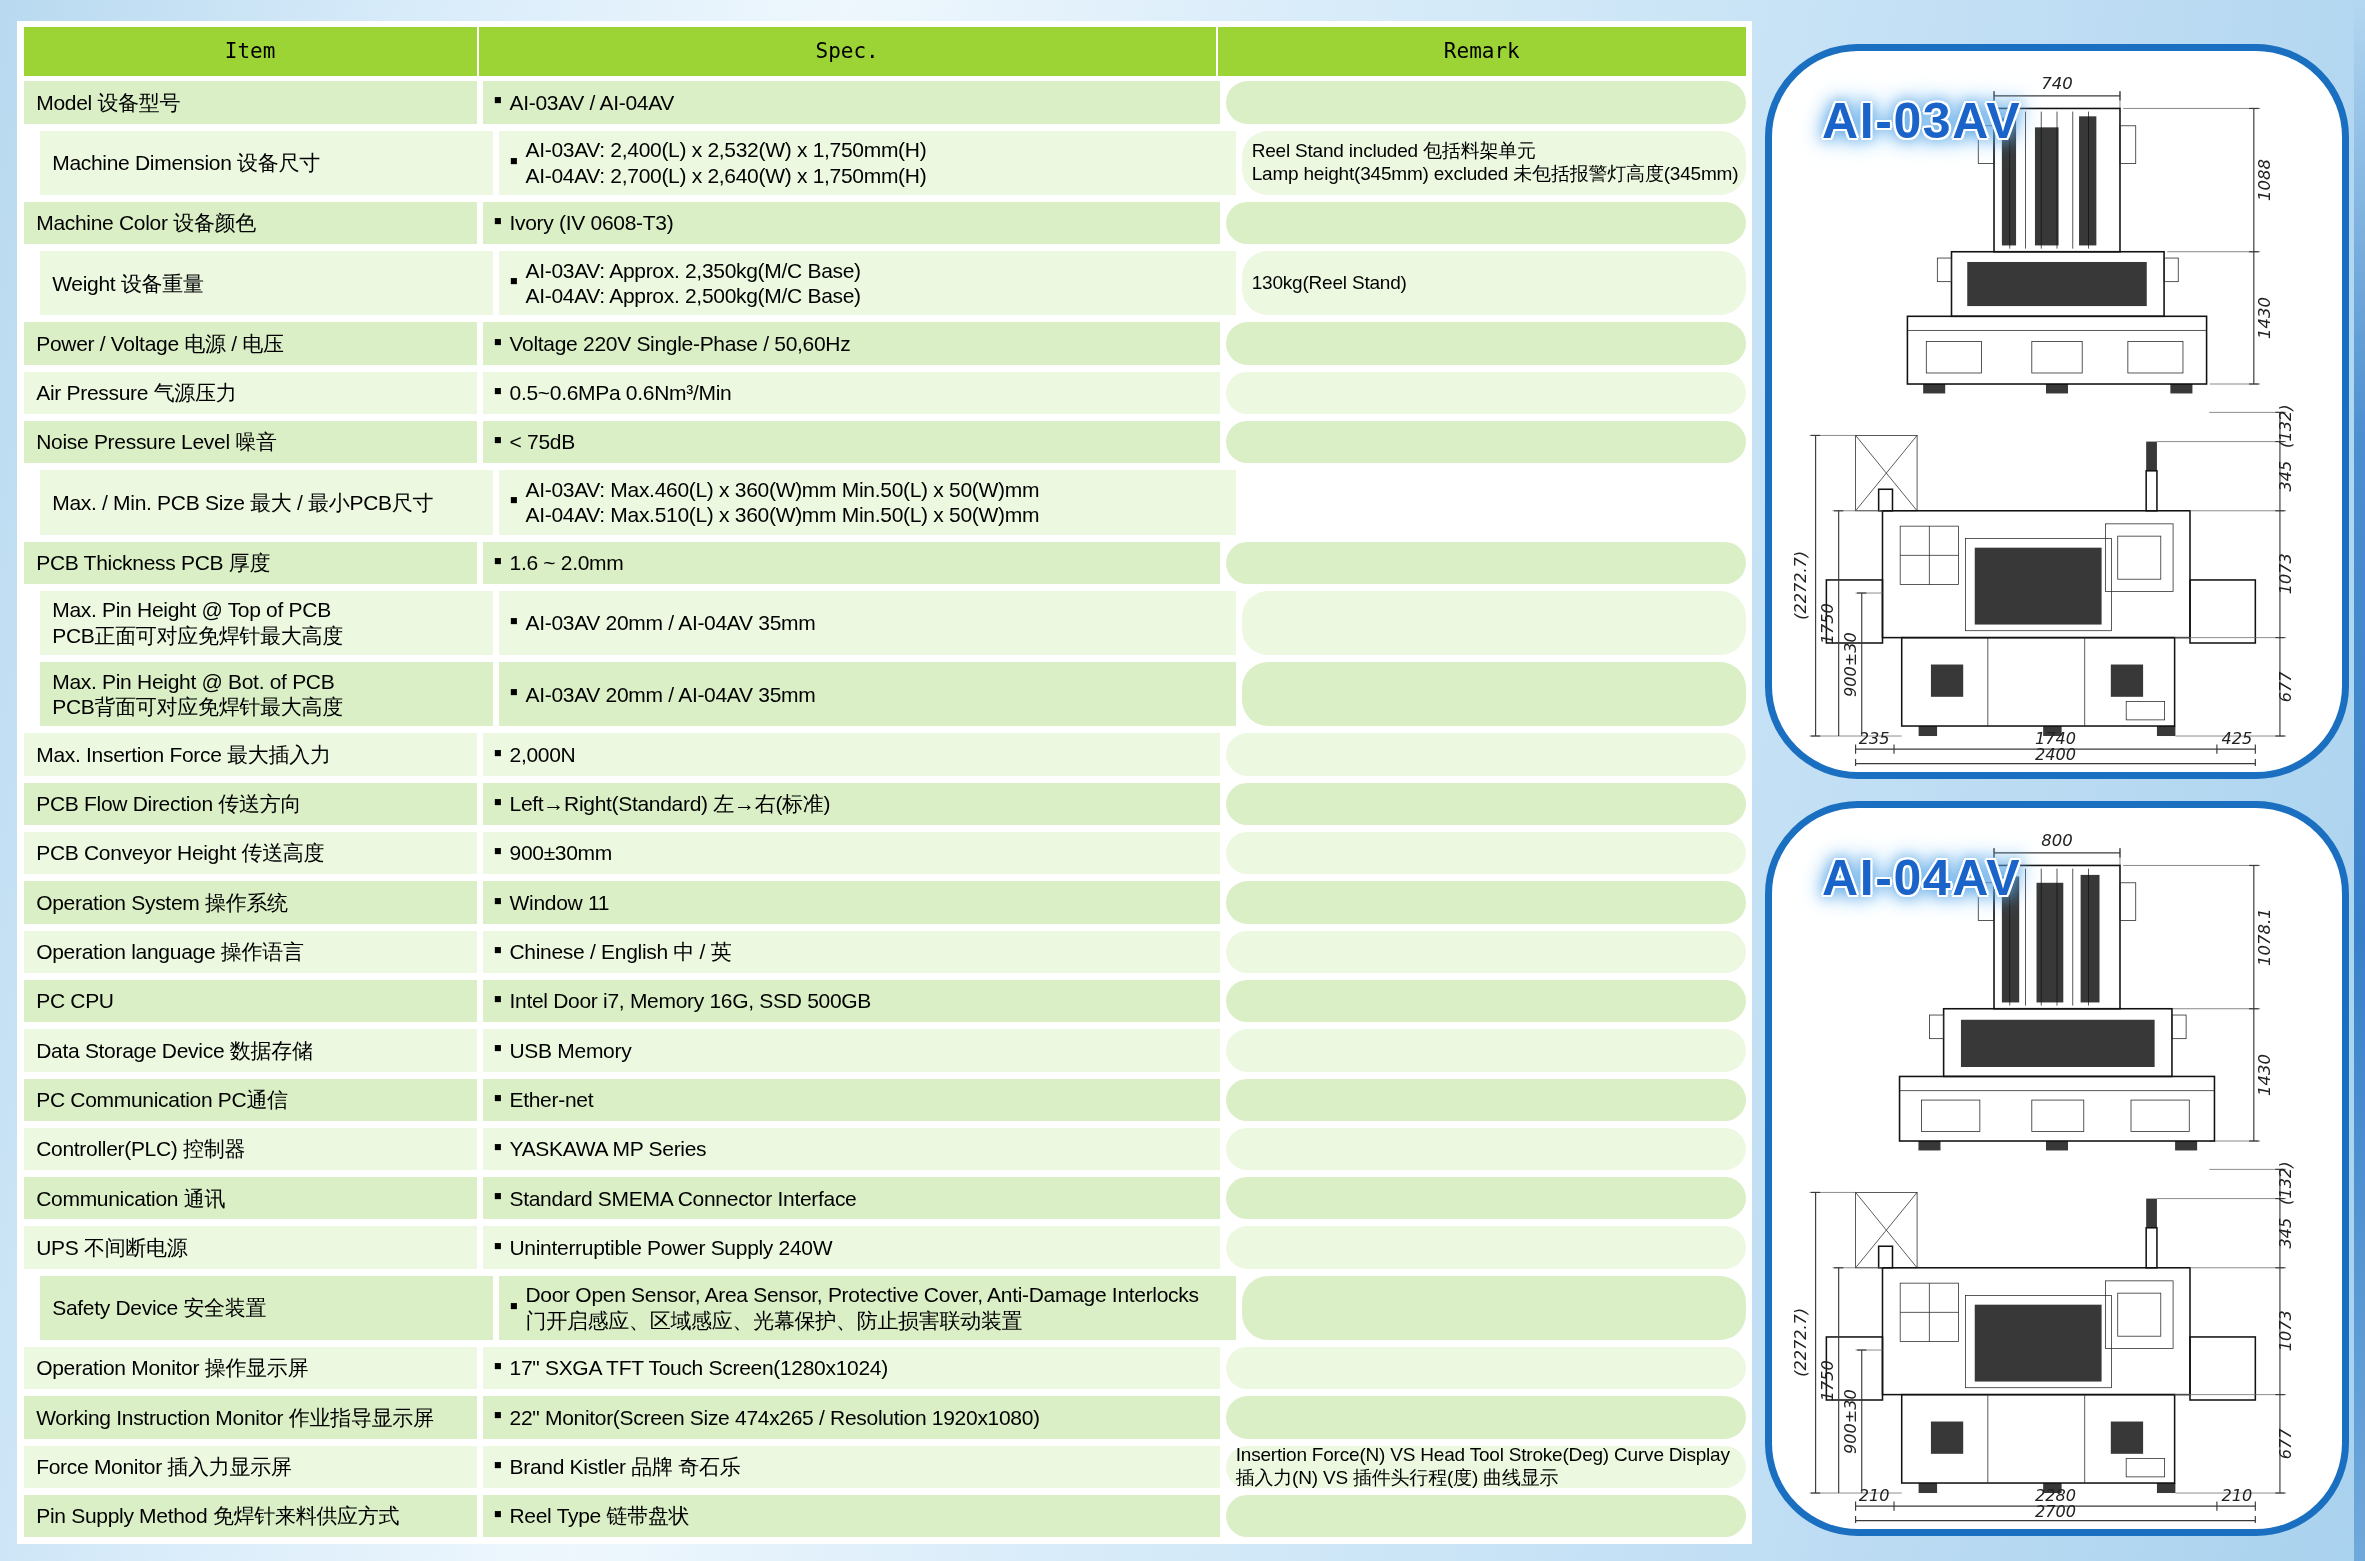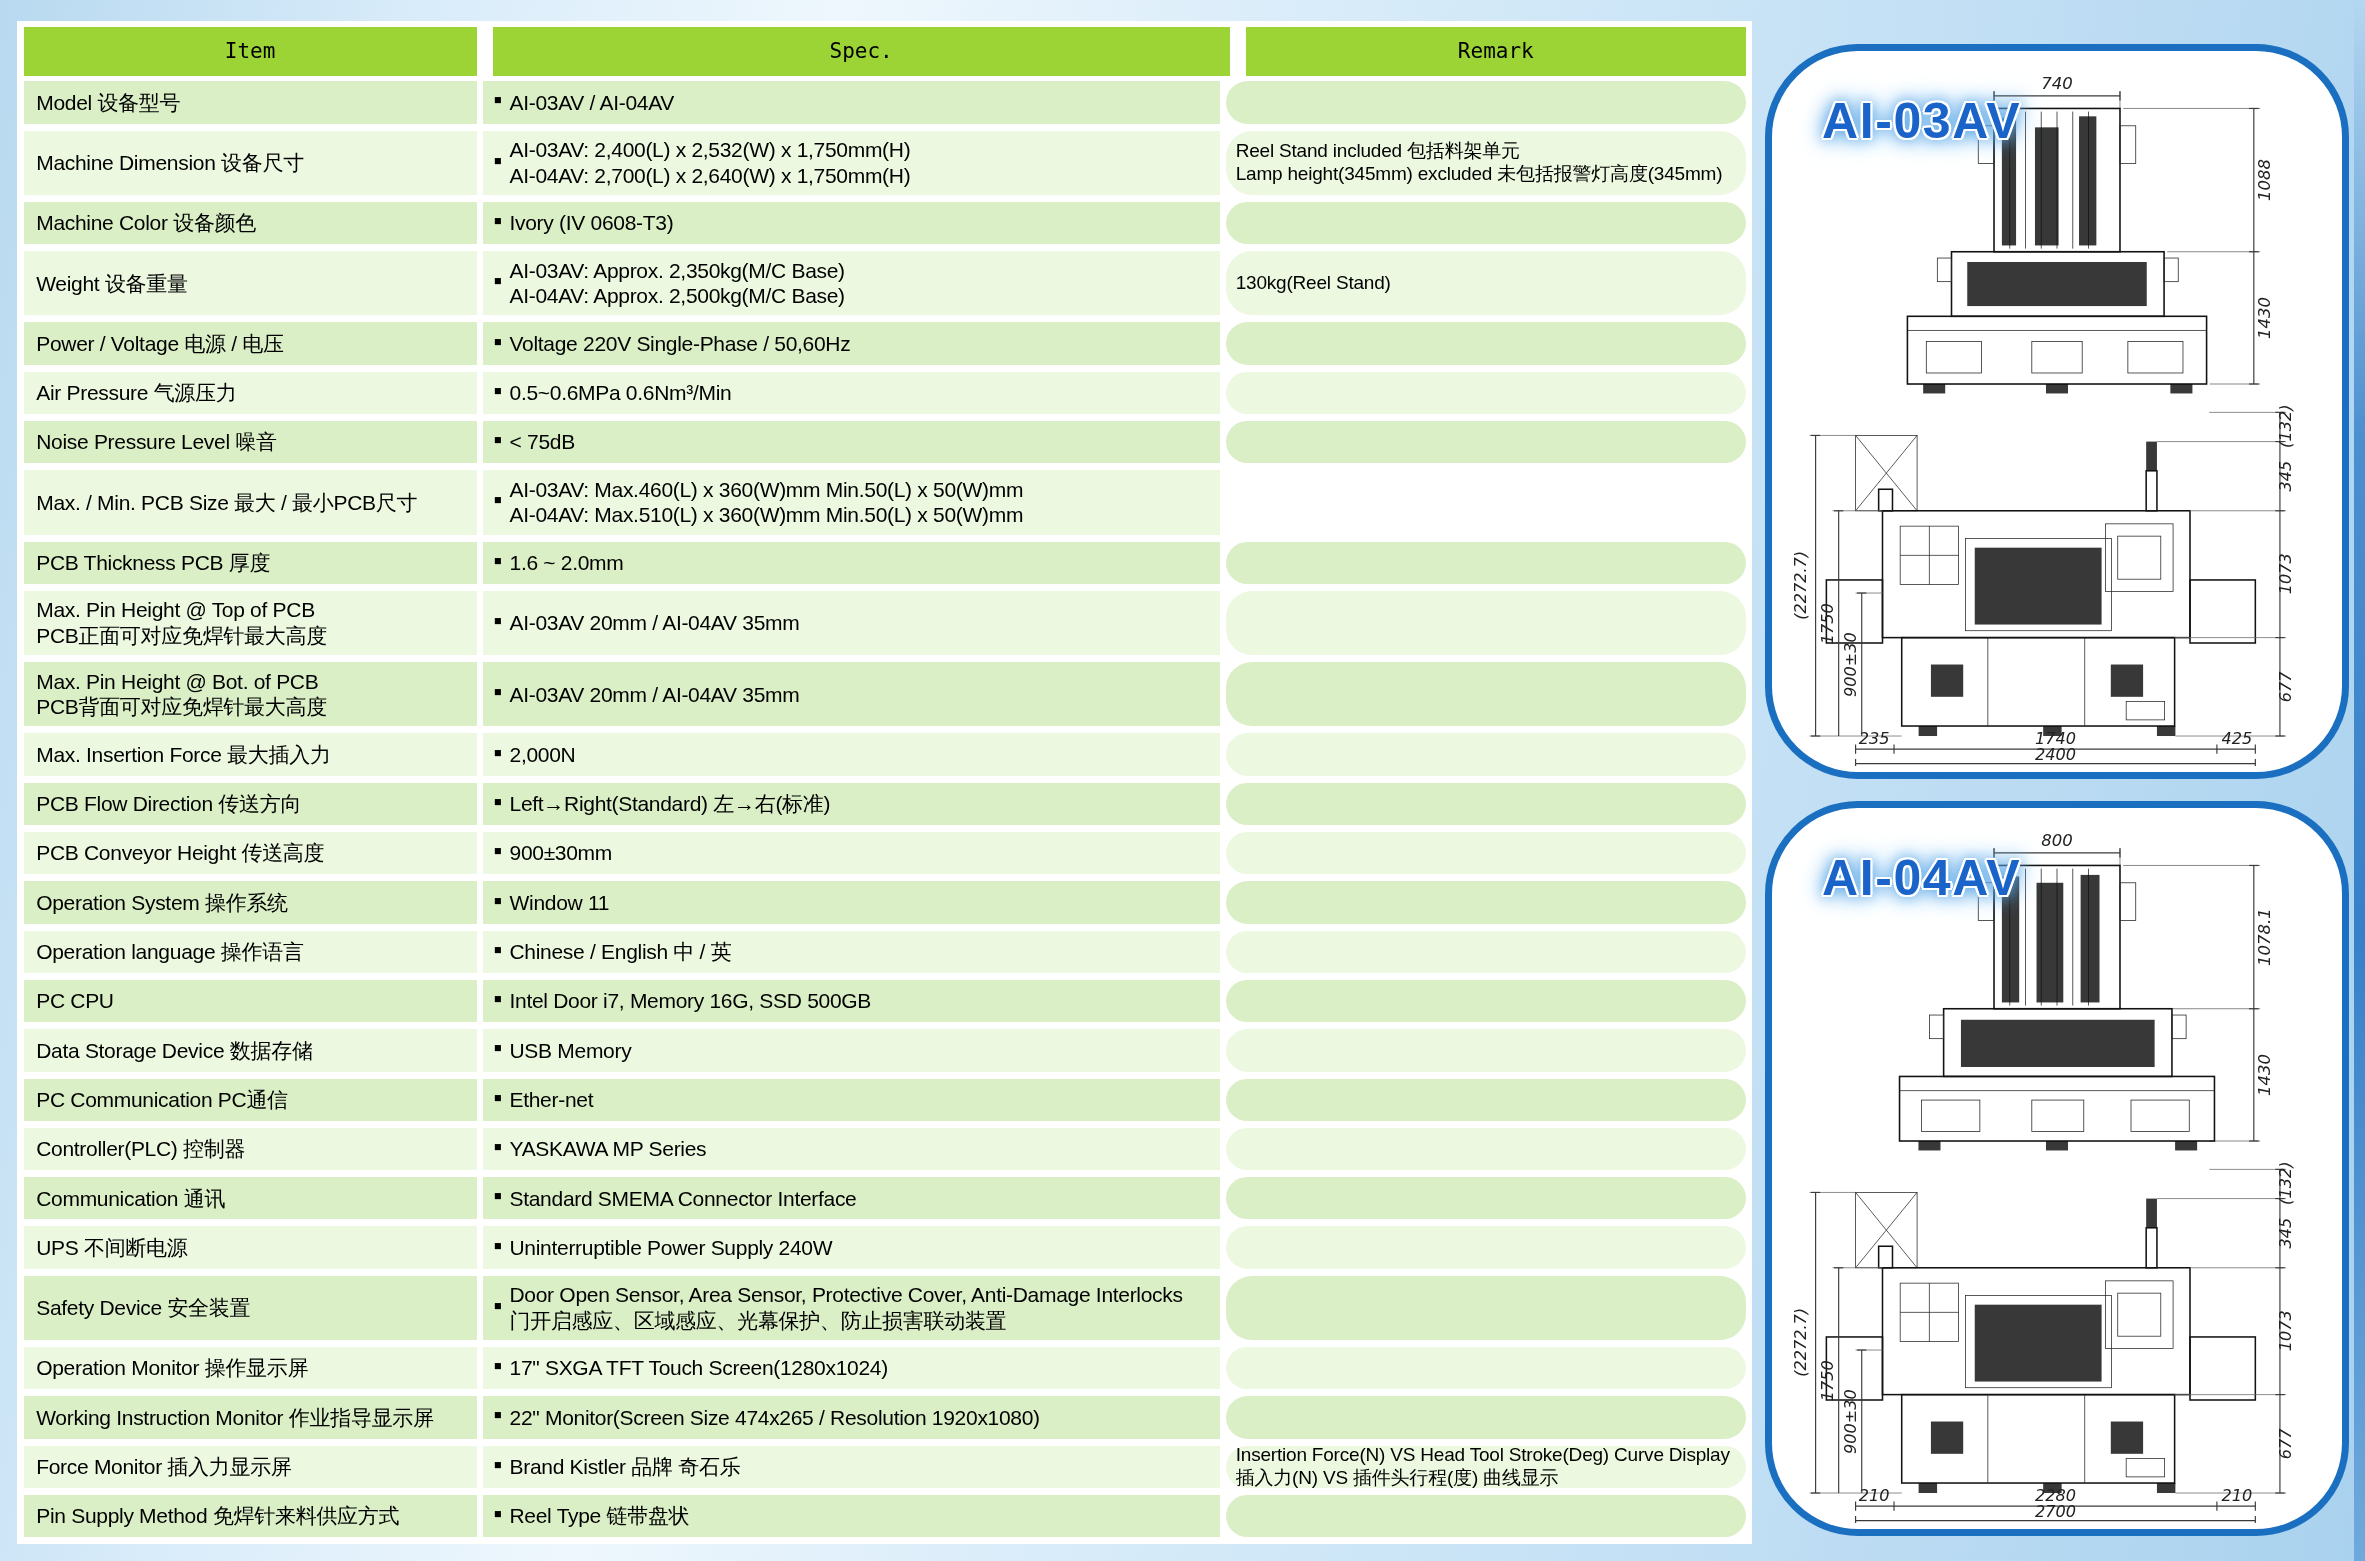--- a/index.html
+++ b/index.html
@@ -12,30 +12,30 @@
   .right-edge{
     position:absolute; right:0; top:0; width:12px; height:100%;
     background:linear-gradient(180deg, rgba(42,119,196,0) 0%, rgba(42,119,196,.75) 28%, rgba(42,119,196,.9) 60%, rgba(42,119,196,.45) 100%);
   }
   
   .table-wrap{
     position:absolute; left:17.3px; top:20.5px; width:1735px; height:1523px;
     background:#ffffff; padding:6.3px;
     display:flex; flex-direction:column; gap:5.5px;
   }
-  .thead{ display:grid; grid-template-columns:453px 737px 1fr; gap:16px; height:49px; flex:none; }
+  .thead{ display:grid; grid-template-columns:453px 737px 1fr; gap:2px; height:49px; flex:none; }
   .th{
     background:var(--header_green); color:#000;
     display:flex; align-items:center; justify-content:center;
     font-family:"DejaVu Sans Mono","Liberation Mono",monospace;
     font-size:21px;
   }
   .tbody{ display:flex; flex-direction:column; gap:7px; flex:1; min-height:0; }
   .row{ display:grid; grid-template-columns:453px 737px 1fr; gap:6.3px; flex:1; min-height:0; }
-  .row.tall{ flex:1.52; }
+  .row.tall{ flex:1.52;margin-left:16px; }
   .row.dark  .cell{ background:var(--row_dark); }
   .row.light .cell{ background:var(--row_light); }
   .cell{ display:flex; align-items:center; overflow:hidden; }
   .cell.item{ padding-left:12.6px; }
   .cell.spec{ padding-left:11px; }
   .cell.remark{ padding-left:9.5px;border-radius:26px; }
   .lines{ display:flex; flex-direction:column; }
   .line{ font-size:21px; line-height:1.22; color:#000; letter-spacing:-0.3px; white-space:nowrap; }
   .cell.remark .line{ font-size:19px; line-height:1.18; letter-spacing:-0.2px; }
   .bullet{ font-size:12.6px; color:#000; margin-right:8px; transform:translateY(-1.6px); flex:none; }

